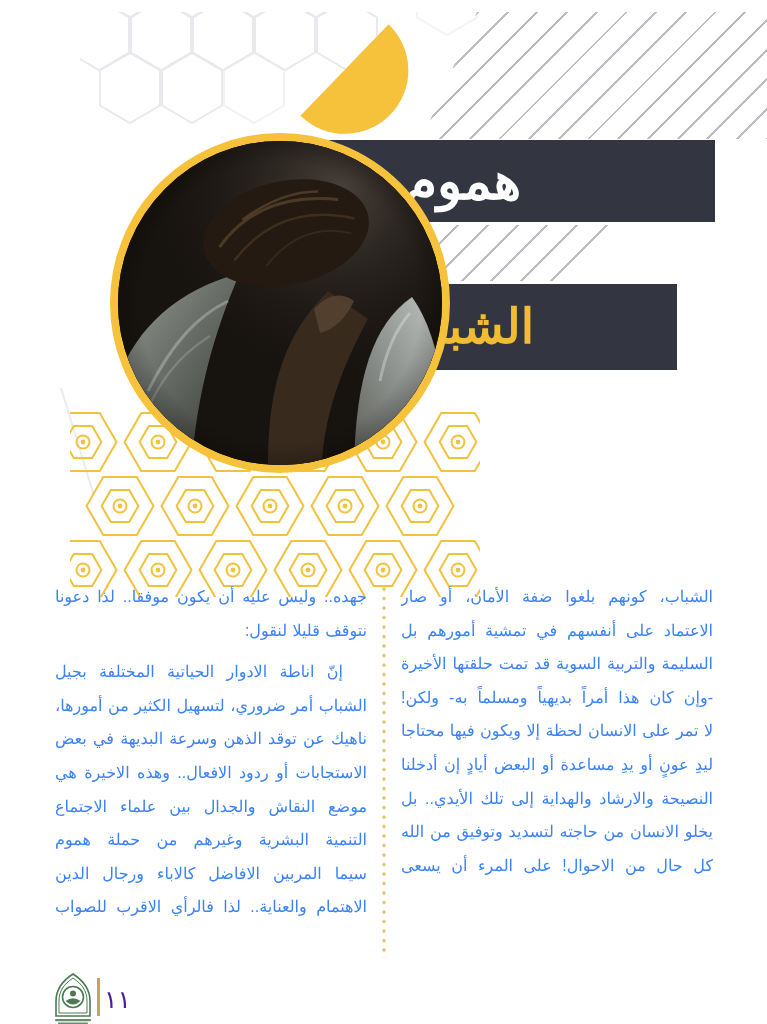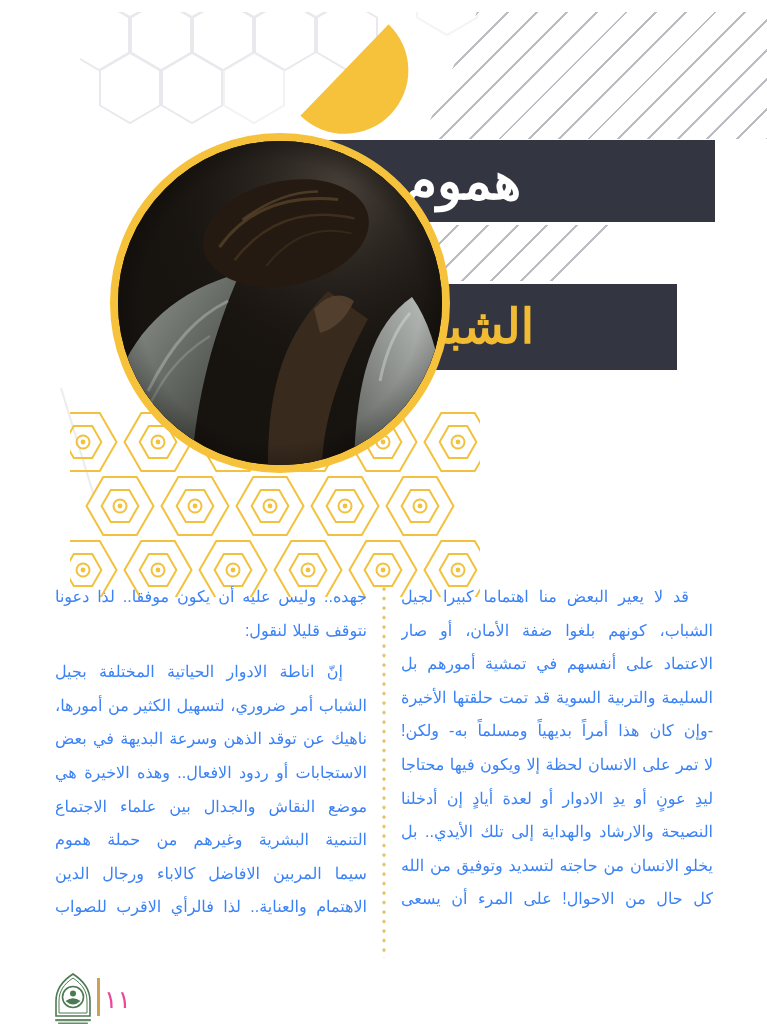--- a/index.html
+++ b/index.html
@@ -61,21 +61,21 @@
     word-spacing:1px;
   }
   .line.indent{padding-right:24px;}
   .line.short{text-align-last:right;}
   .line.pbreak{margin-top:8px;}
   
   .logo{position:absolute;left:52px;top:960px;z-index:4;}
   .footer-line{position:absolute;left:97px;top:966px;width:2.5px;height:38px;background:#c9a353;z-index:4;}
   .page-num{
     position:absolute;left:104px;top:972px;width:44px;z-index:4;
-    color:#ec4899;font-size:25px;line-height:30px;text-align:left;direction:ltr;
+    color:#4c1d95;font-size:25px;line-height:30px;text-align:left;direction:ltr;
   }
 </style>
 </head>
 <body>
 
 <div class="page">
 
   <svg class="hex-gray" width="400" height="130" viewBox="80 0 400 130">
     <defs>
       <path id="hexP" d="M0,-35 L30,-17.5 L30,17.5 L0,35 L-30,17.5 L-30,-17.5 Z" fill="none" stroke="#e8e6eb" stroke-width="2"></path>
@@ -178,27 +178,26 @@
       </g>
 
       <path d="M150,324 C150,242 168,192 210,150 L250,178 C224,226 206,274 204,324 Z" fill="#382a1d"></path>
       <path d="M196,168 Q216,146 236,160 Q224,186 202,192 Z" fill="#584330" opacity="0.85"></path>
       <rect width="324" height="324" fill="url(#vig)"></rect>
     </svg>
   </div>
 
   <div class="article">
     <div class="col">
-        <div class="line indent">قد لا يعير البعض منا اهتماما كبيرا لجيل</div>
         <div class="line">الشباب، كونهم بلغوا ضفة الأمان، أو صار بإمكانهم</div>
         <div class="line">الاعتماد على أنفسهم في تمشية أمورهم بل إدارة دفة</div>
         <div class="line">السليمة والتربية السوية قد تمت حلقتها الأخيرة</div>
         <div class="line">-وإن كان هذا أمراً بديهياً ومسلماً به- ولكن!</div>
         <div class="line">لا تمر على الانسان لحظة إلا ويكون فيها محتاجا</div>
-        <div class="line">ليدِ عونٍ أو يدِ الادوار أو لعدة أيادٍ إن أدخلنا</div>
+        <div class="line">ليدِ عونٍ أو يدِ مساعدة أو البعض أيادٍ إن أدخلنا</div>
         <div class="line">النصيحة والارشاد والهداية إلى تلك الأيدي.. بل لا</div>
         <div class="line">يخلو الانسان من حاجته لتسديد وتوفيق من الله في</div>
         <div class="line">كل حال من الاحوال! على المرء أن يسعى بمقدار</div>
       </div>
     <div class="divider"></div>
     <div class="col">
         <div class="line">جهده.. وليس عليه أن يكون موفقا.. لذا دعونا</div>
         <div class="line short">نتوقف قليلا لنقول:</div>
         <div class="line indent pbreak">إنّ اناطة الادوار الحياتية المختلفة بجيل</div>
         <div class="line">الشباب أمر ضروري، لتسهيل الكثير من أمورها،</div>

